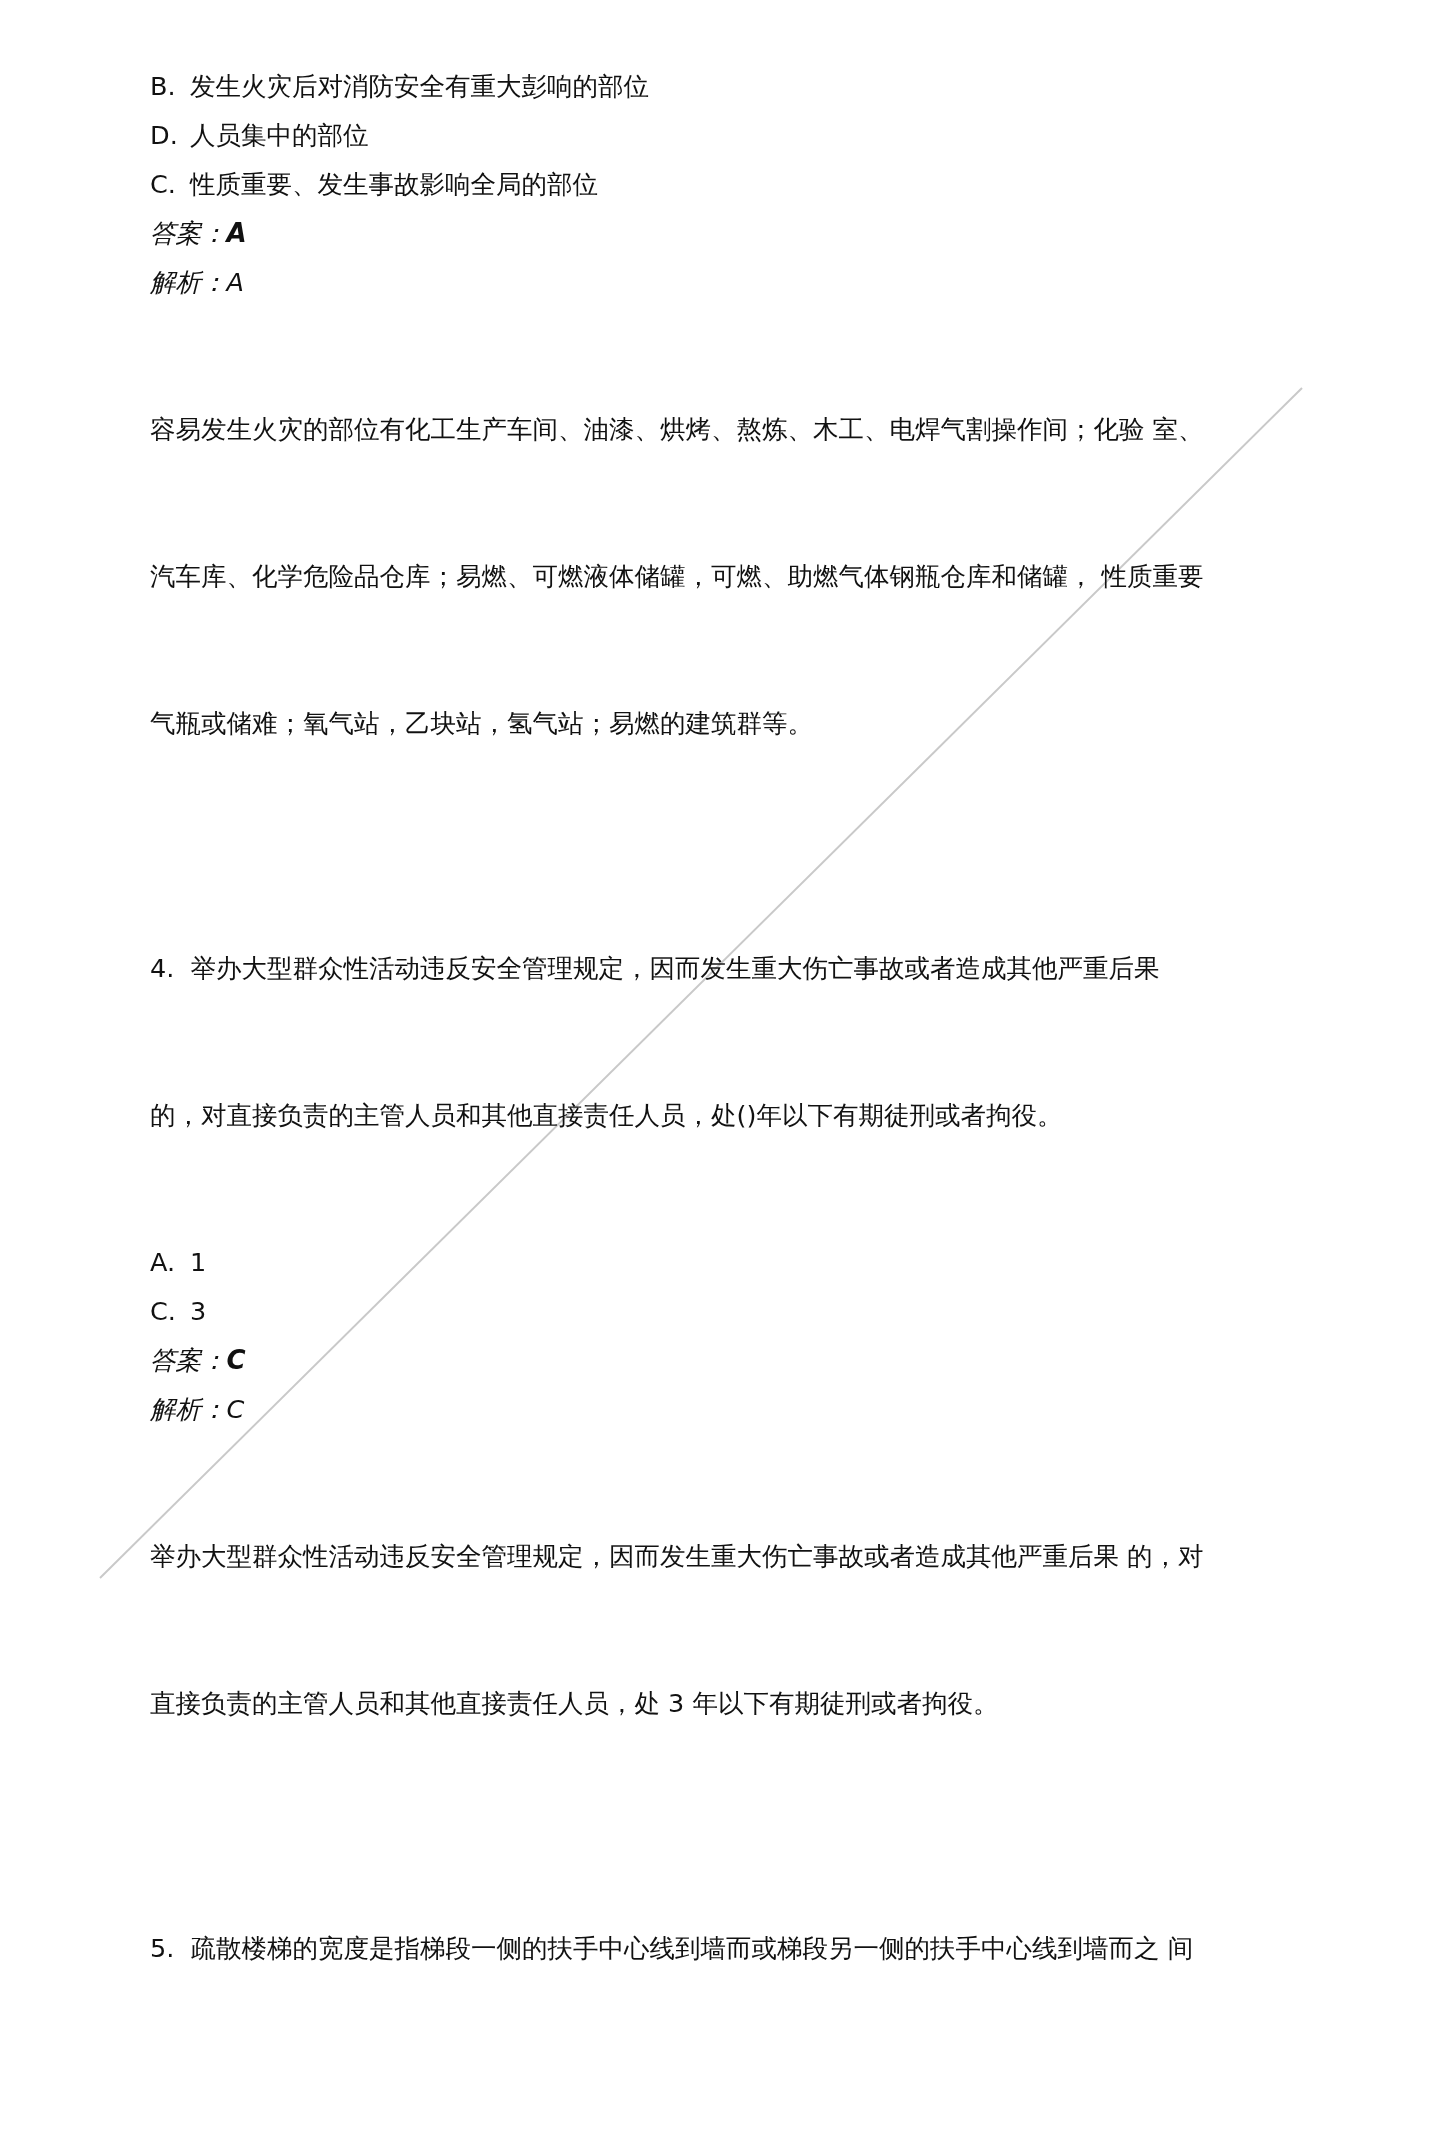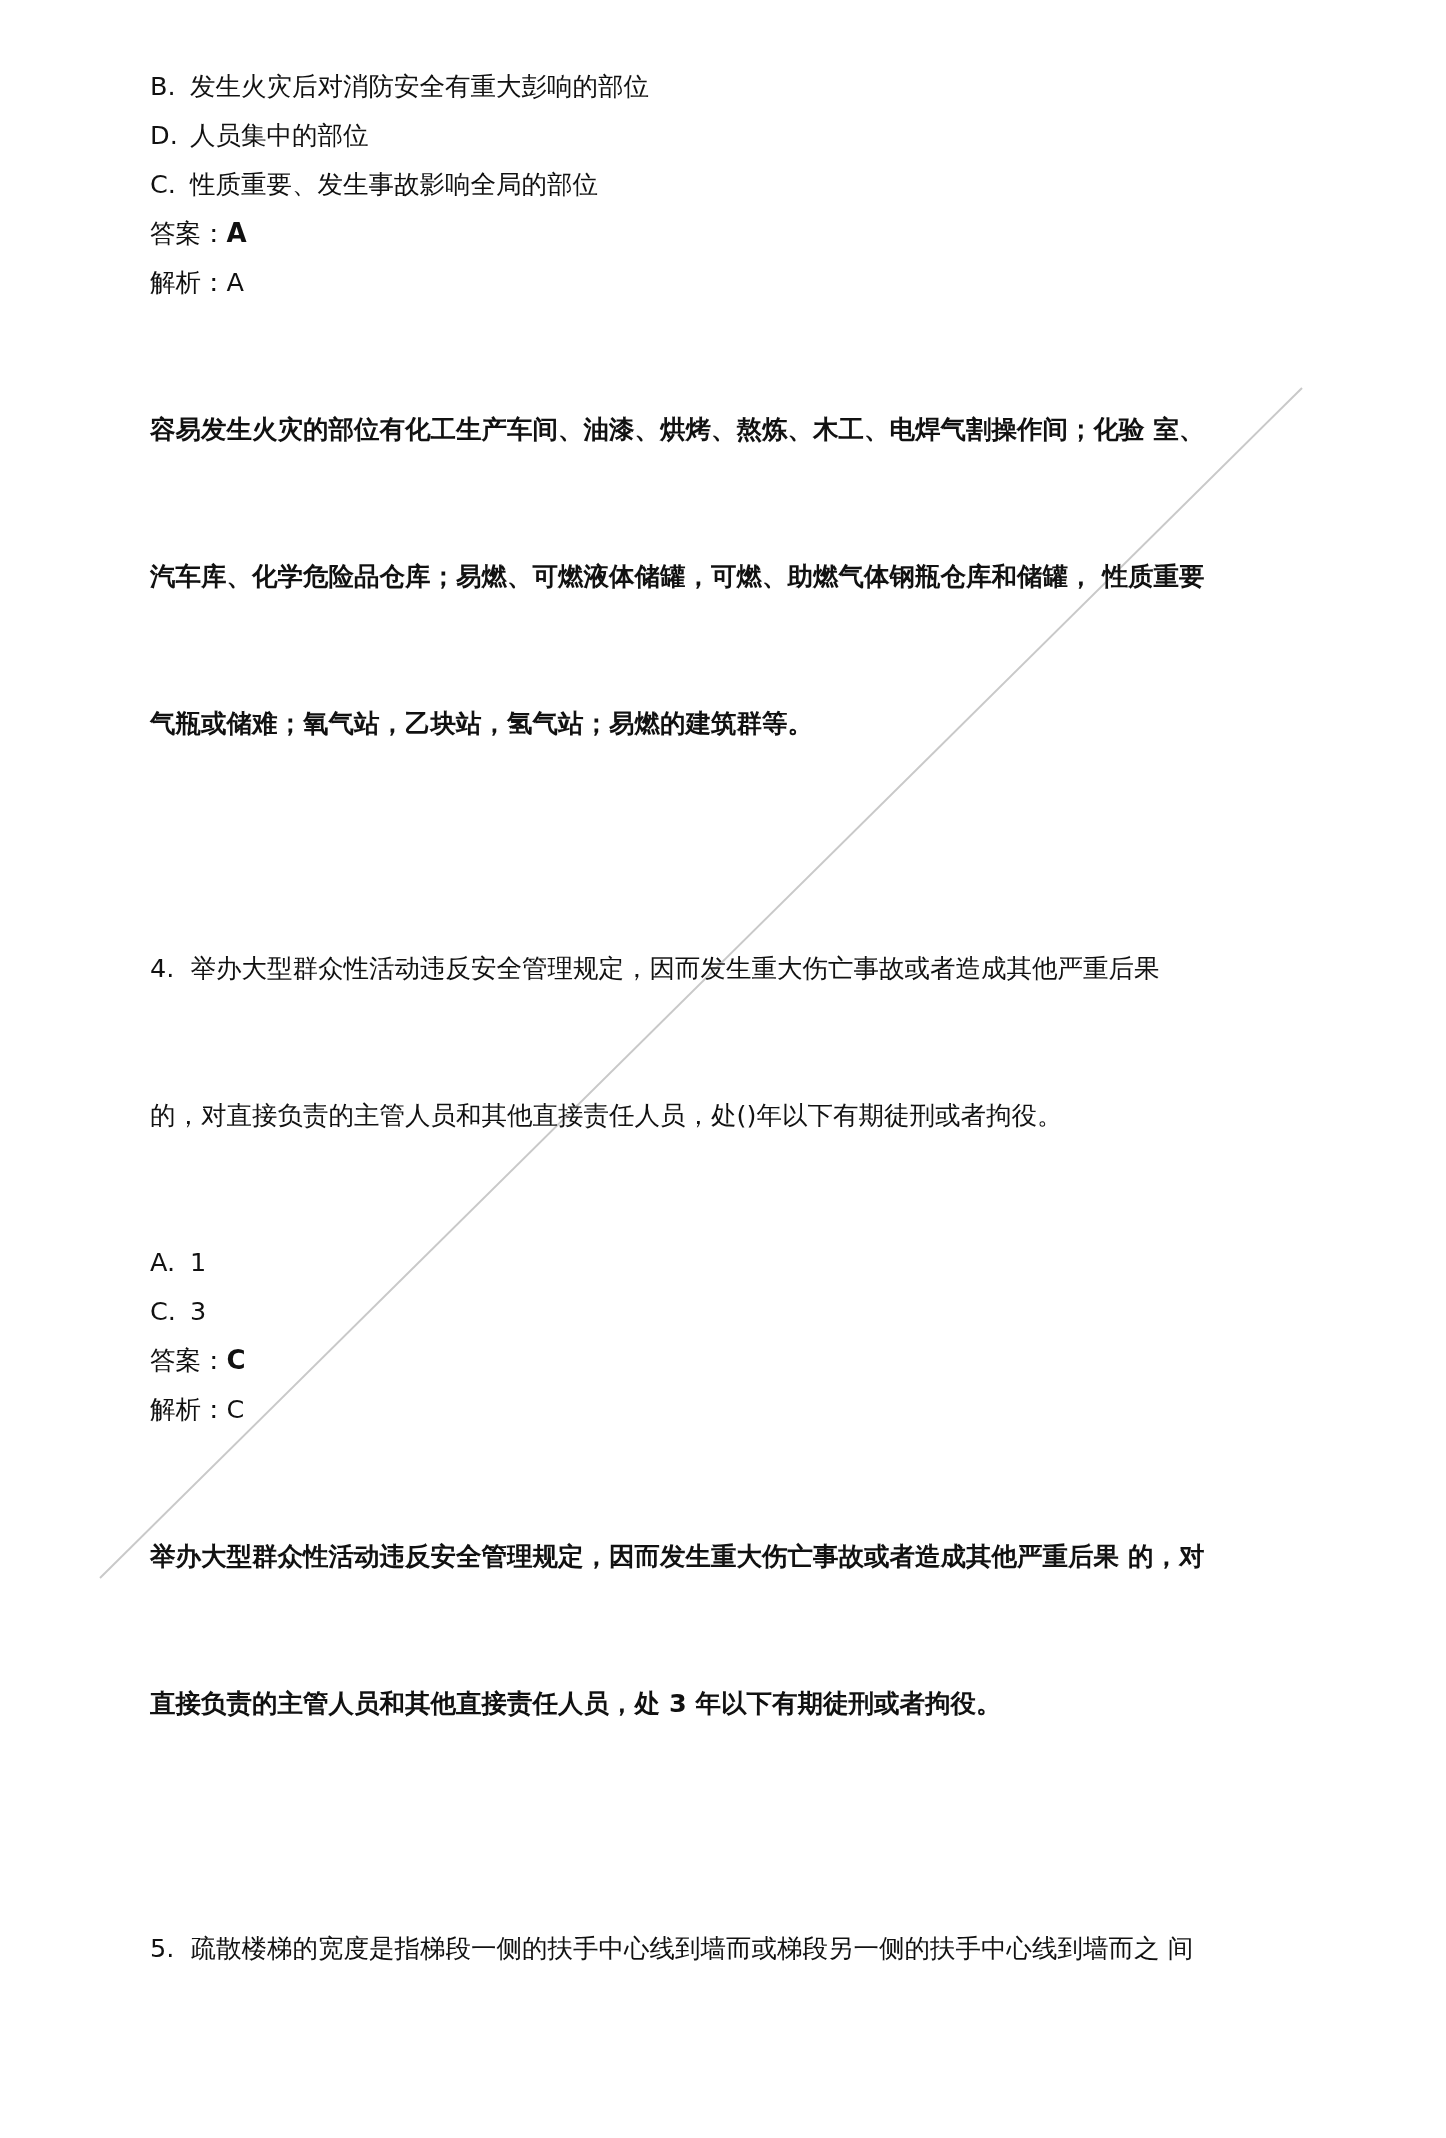--- a/index.html
+++ b/index.html
@@ -38,30 +38,30 @@
     font-size: 25.5px;
     line-height: 49px;
   }
   .opt .lbl {
     display: inline-block;
     min-width: 40px;
   }
   .ans {
     font-size: 25.5px;
     line-height: 49px;
+    font-style: italic;
   }
   .ans .val {
     font-weight: bold;
     font-size: 26px;
   }
   .para {
     font-size: 25.5px;
     line-height: 49px;
     white-space: pre-wrap;
-    font-weight: bold;
   }
   .qline {
     font-size: 25.5px;
     line-height: 49px;
     white-space: pre-wrap;
   }
 </style>
 </head>
 <body>
 

